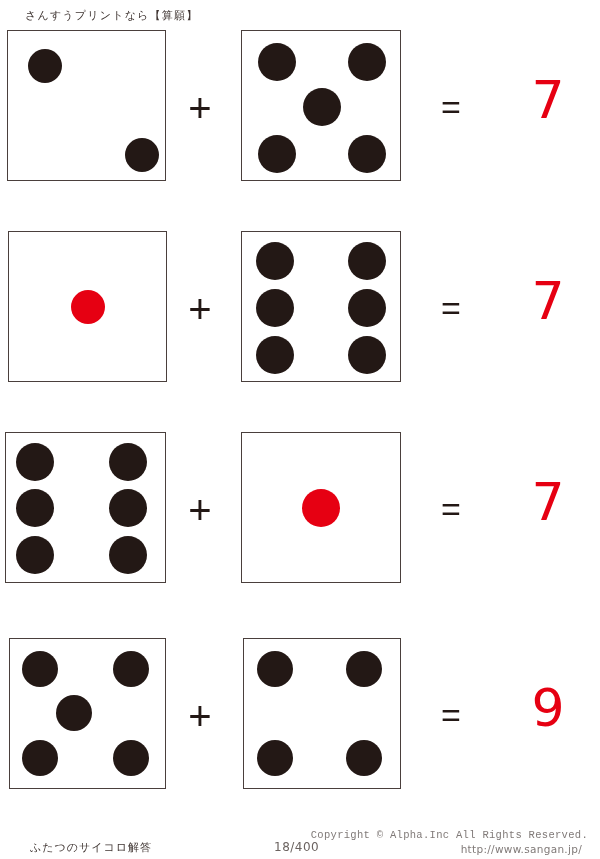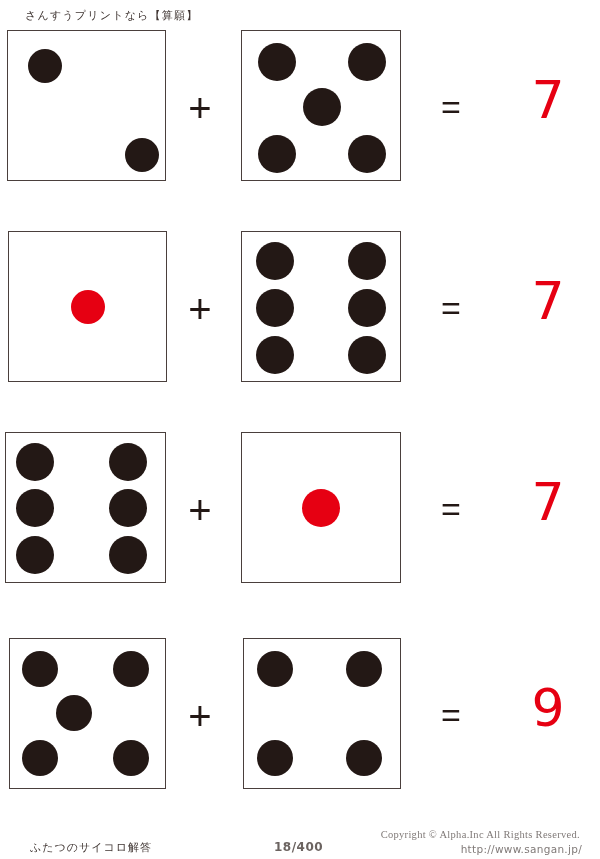--- a/index.html
+++ b/index.html
@@ -109,30 +109,29 @@
     white-space: nowrap;
   }
   #footer-page {
     position: absolute;
     left: 274px;
     top: 840px;
     font-size: 12px;
     letter-spacing: 0.5px;
     color: #6b6360;
     font-family: "DejaVu Sans", sans-serif;
-    font-weight: bold;
   }
   #footer-copyright {
     position: absolute;
-    right: 20px;
+    right: 12px;
     top: 829px;
     font-size: 10.5px;
     letter-spacing: 0.3px;
     color: #807a78;
-    font-family: Liberation Serif, serif;
+    font-family: Liberation Mono, monospace;
     white-space: nowrap;
     text-align: center;
   }
   #footer-url {
     position: absolute;
     right: 18px;
     top: 843px;
     font-size: 10.5px;
     letter-spacing: 0.3px;
     color: #807a78;

